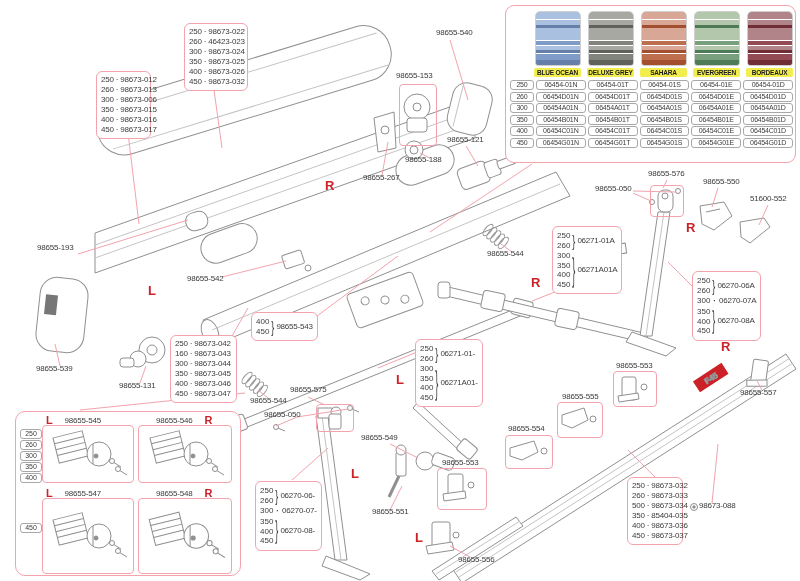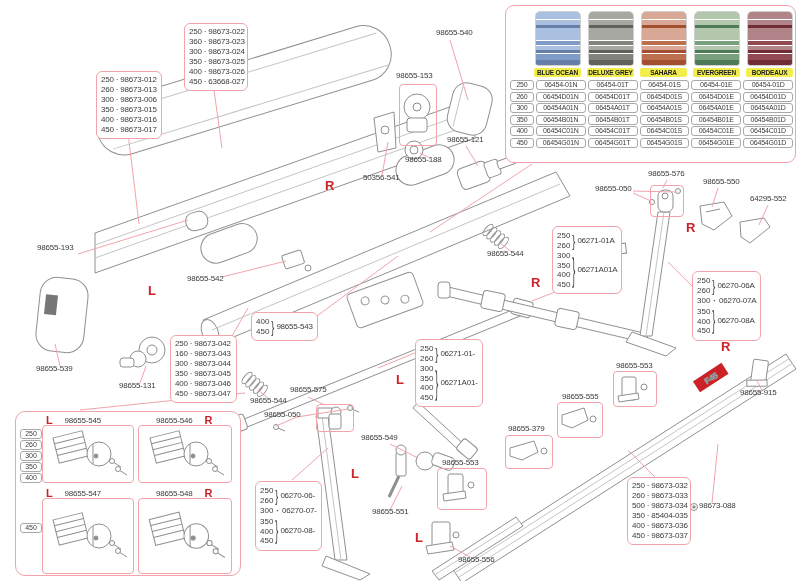--- a/index.html
+++ b/index.html
@@ -370,43 +370,43 @@
         <div class="cell part-cell">06454G01T</div>
         <div class="cell part-cell">06454G01S</div>
         <div class="cell part-cell">06454G01E</div>
         <div class="cell part-cell">06454G01D</div>
       </div>
   </div>
 </div>
 
 <div class="pbox" style="left:184px;top:23px;width:64px">
   <div class="row">250 · 98673-022</div>
-  <div class="row">360 · 98673-023</div>
+  <div class="row">260 · 46423-023</div>
   <div class="row">300 · 98673-024</div>
   <div class="row">350 · 98673-025</div>
   <div class="row">400 · 98673-026</div>
-  <div class="row">450 · 63668-027</div>
-</div>
-<div class="pbox" style="left:96px;top:71px;width:66px">
+  <div class="row">450 · 98673-032</div>
+</div>
+<div class="pbox" style="left:96px;top:71px;width:55px">
   <div class="row">250 · 98673-012</div>
   <div class="row">260 · 98673-013</div>
   <div class="row">300 · 98673-006</div>
   <div class="row">350 · 98673-015</div>
   <div class="row">400 · 98673-016</div>
   <div class="row">450 · 98673-017</div>
 </div>
 <div class="pbox" style="left:170px;top:335px;width:67px">
   <div class="row">250 · 98673-042</div>
   <div class="row">160 · 98673-043</div>
   <div class="row">300 · 98673-044</div>
   <div class="row">350 · 98673-045</div>
   <div class="row">400 · 98673-046</div>
   <div class="row">450 · 98673-047</div>
 </div>
-<div class="pbox" style="left:627px;top:477px;width:64px">
+<div class="pbox" style="left:627px;top:477px;width:56px">
   <div class="row">250 · 98673-032</div>
   <div class="row">260 · 98673-033</div>
   <div class="row">500 · 98673-034</div>
   <div class="row">350 · 85404-035</div>
   <div class="row">400 · 98673-036</div>
   <div class="row">450 · 98673-037</div>
 </div>
 
 <div class="pbox" style="left:552px;top:226px">
   <div class="bgroup">
@@ -520,41 +520,41 @@
 <div class="pframe" style="left:650px;top:185px;width:34px;height:32px"></div>
 <div class="pframe" style="left:613px;top:371px;width:44px;height:36px"></div>
 <div class="pframe" style="left:557px;top:402px;width:46px;height:36px"></div>
 <div class="pframe" style="left:505px;top:435px;width:48px;height:34px"></div>
 <div class="pframe" style="left:437px;top:468px;width:50px;height:42px"></div>
 
 <div class="lbl" style="left:436px;top:28px">98655-540</div>
 <div class="lbl" style="left:396px;top:71px">98655-153</div>
 <div class="lbl" style="left:405px;top:155px">98655-188</div>
 <div class="lbl" style="left:447px;top:135px">98655-121</div>
-<div class="lbl" style="left:363px;top:173px">50356-541</div>
+<div class="lbl" style="left:363px;top:173px">98655-267</div>
 <div class="lbl" style="left:37px;top:243px">98655-193</div>
 <div class="lbl" style="left:36px;top:364px">98655-539</div>
 <div class="lbl" style="left:119px;top:381px">98655-131</div>
 <div class="lbl" style="left:187px;top:274px">98655-542</div>
 <div class="lbl" style="left:250px;top:396px">98655-544</div>
 <div class="lbl" style="left:290px;top:385px">98655-575</div>
 <div class="lbl" style="left:264px;top:410px">98655-050</div>
 <div class="lbl" style="left:361px;top:433px">98655-549</div>
 <div class="lbl" style="left:372px;top:507px">98655-551</div>
 <div class="lbl" style="left:458px;top:555px">98655-556</div>
 <div class="lbl" style="left:442px;top:458px">98655-553</div>
-<div class="lbl" style="left:508px;top:424px">98655-379</div>
+<div class="lbl" style="left:508px;top:424px">98655-554</div>
 <div class="lbl" style="left:562px;top:392px">98655-555</div>
 <div class="lbl" style="left:616px;top:361px">98655-553</div>
 <div class="lbl" style="left:487px;top:249px">98655-544</div>
 <div class="lbl" style="left:648px;top:169px">98655-576</div>
 <div class="lbl" style="left:595px;top:184px">98655-050</div>
 <div class="lbl" style="left:703px;top:177px">98655-550</div>
-<div class="lbl" style="left:750px;top:194px">64295-552</div>
-<div class="lbl" style="left:740px;top:388px">98655-915</div>
+<div class="lbl" style="left:750px;top:194px">51600-552</div>
+<div class="lbl" style="left:740px;top:388px">98655-557</div>
 <div class="lbl" style="left:699px;top:501px">98673-088</div>
 
 <div class="mark" style="left:148px;top:283px">L</div>
 <div class="mark" style="left:325px;top:178px">R</div>
 <div class="mark" style="left:396px;top:372px">L</div>
 <div class="mark" style="left:351px;top:466px">L</div>
 <div class="mark" style="left:415px;top:530px">L</div>
 <div class="mark" style="left:531px;top:275px">R</div>
 <div class="mark" style="left:686px;top:220px">R</div>
 <div class="mark" style="left:721px;top:339px">R</div>

